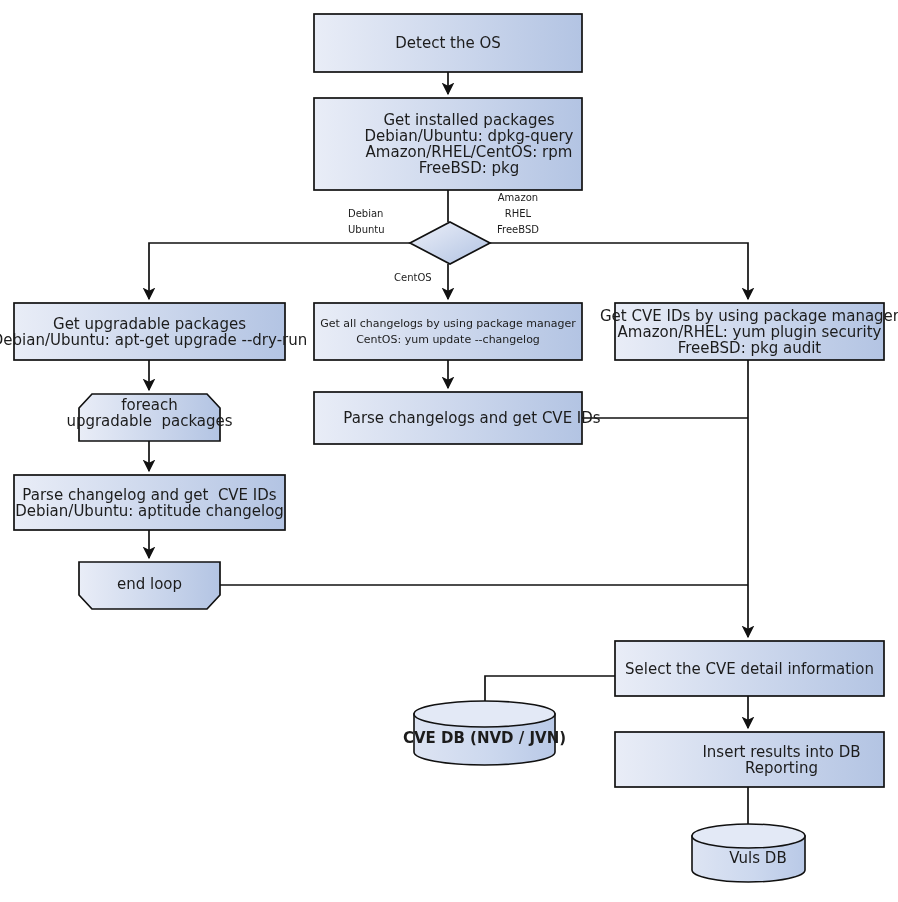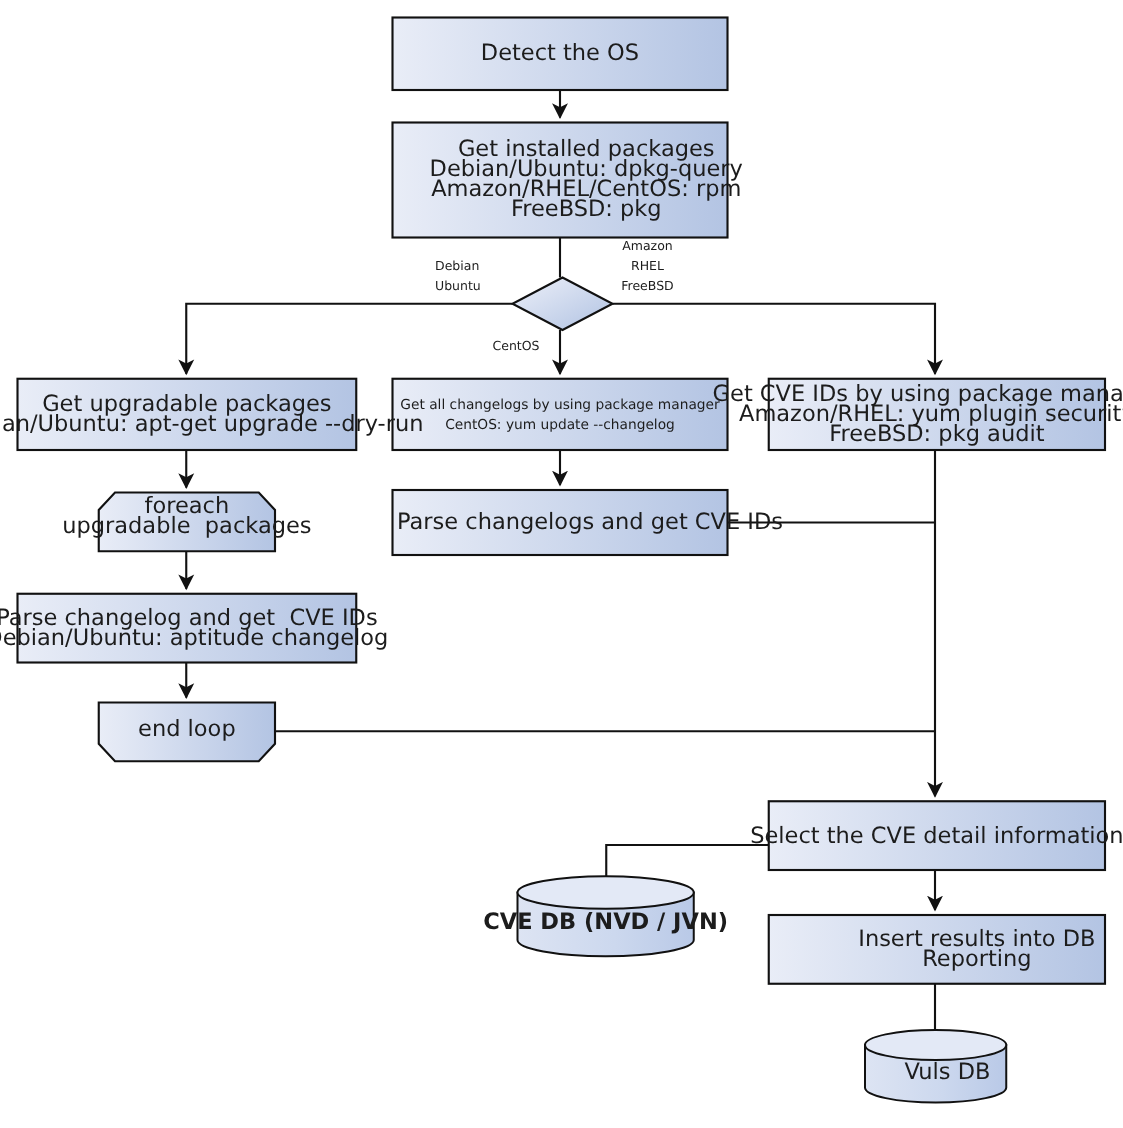--- a/index.html
+++ b/index.html
@@ -20,21 +20,21 @@
     width: 898px;
     height: 902px;
   }
   .node-label {
     position: absolute;
     display: flex;
     align-items: center;
     justify-content: center;
     text-align: center;
     color: #1c1c1c;
-    font-size: 18px;
+    font-size: 15px;
     line-height: 16px;
     white-space: pre;
     pointer-events: none;
   }
   .edge-label {
     position: absolute;
     color: #1c1c1c;
     font-size: 10px;
     line-height: 16px;
     white-space: pre;

